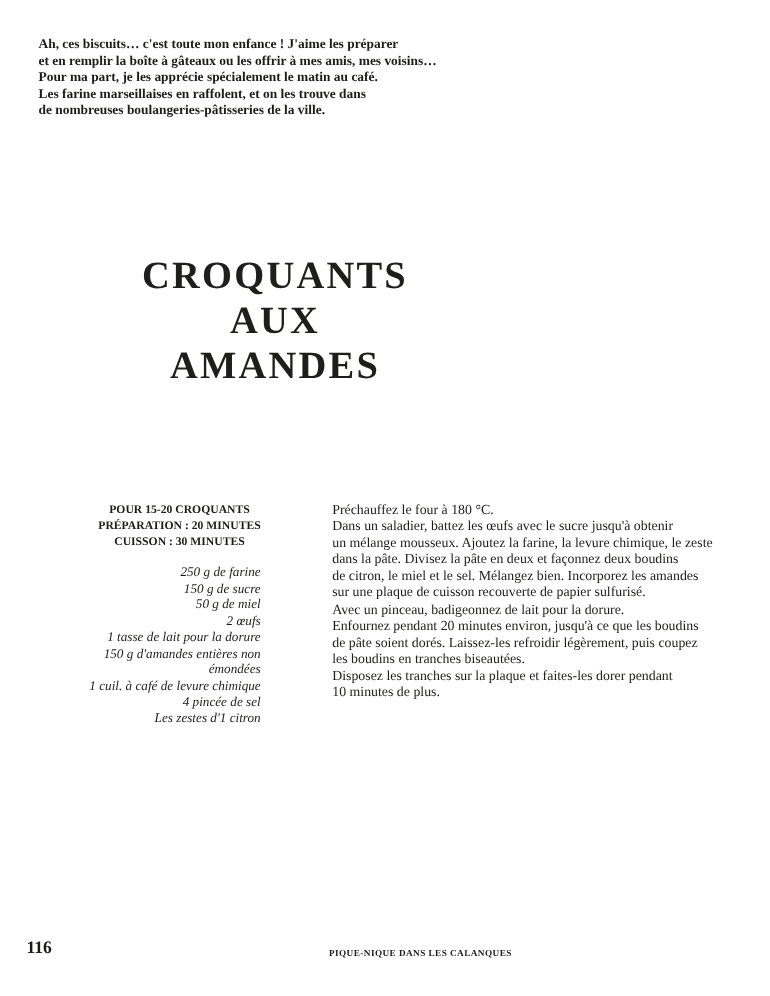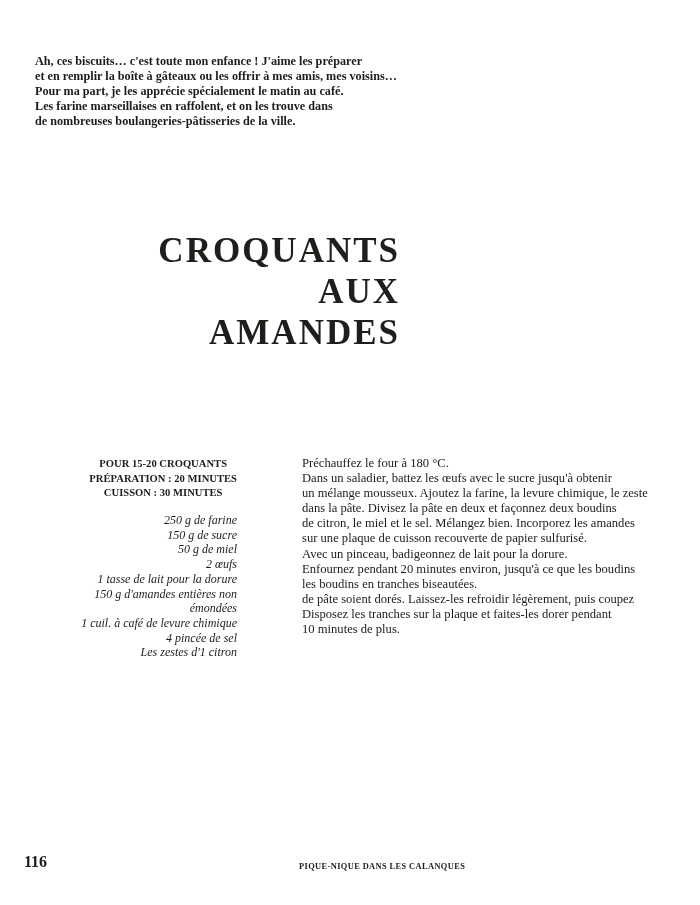--- a/index.html
+++ b/index.html
@@ -17,29 +17,28 @@
     }
     .intro {
       position: absolute;
       left: 35px;
       top: 33px;
       width: 400px;
       font-family: "Liberation Serif", serif;
       font-weight: bold;
       font-size: 12.2px;
       line-height: 15px;
-      margin-top: 21px;
     }
     .intro div { white-space: nowrap; }
     .title {
       position: absolute;
       left: 100px;
       top: 230px;
       width: 300px;
-      text-align: right;
+      text-align: center;
       font-family: "Liberation Serif", serif;
       font-weight: bold;
       font-size: 35px;
       line-height: 41px;
       letter-spacing: 2px;
       color: #1e1f1b;
     }
     .meta {
       position: absolute;
       right: 463px;
@@ -133,20 +132,20 @@
 
 <div class="steps">
   <div>Préchauffez le four à 180 °C.</div>
   <div>Dans un saladier, battez les œufs avec le sucre jusqu'à obtenir</div>
   <div>un mélange mousseux. Ajoutez la farine, la levure chimique, le zeste</div>
   <div>dans la pâte. Divisez la pâte en deux et façonnez deux boudins</div>
   <div>de citron, le miel et le sel. Mélangez bien. Incorporez les amandes</div>
   <div>sur une plaque de cuisson recouverte de papier sulfurisé.</div>
   <div>Avec un pinceau, badigeonnez de lait pour la dorure.</div>
   <div>Enfournez pendant 20 minutes environ, jusqu'à ce que les boudins</div>
+  <div>de pâte soient dorés. Laissez-les refroidir légèrement, puis coupez</div>
   <div>les boudins en tranches biseautées.</div>
-  <div>de pâte soient dorés. Laissez-les refroidir légèrement, puis coupez</div>
   <div>Disposez les tranches sur la plaque et faites-les dorer pendant</div>
   <div>10 minutes de plus.</div>
 </div>
 
 <div class="page-number">116</div>
 <div class="running-title">PIQUE-NIQUE DANS LES CALANQUES</div>
 
 </body></html>

